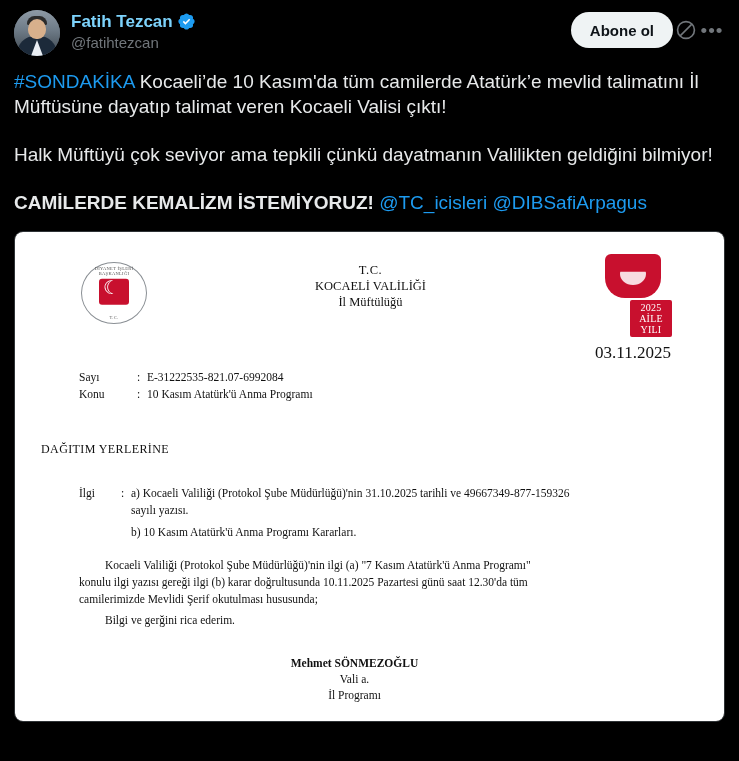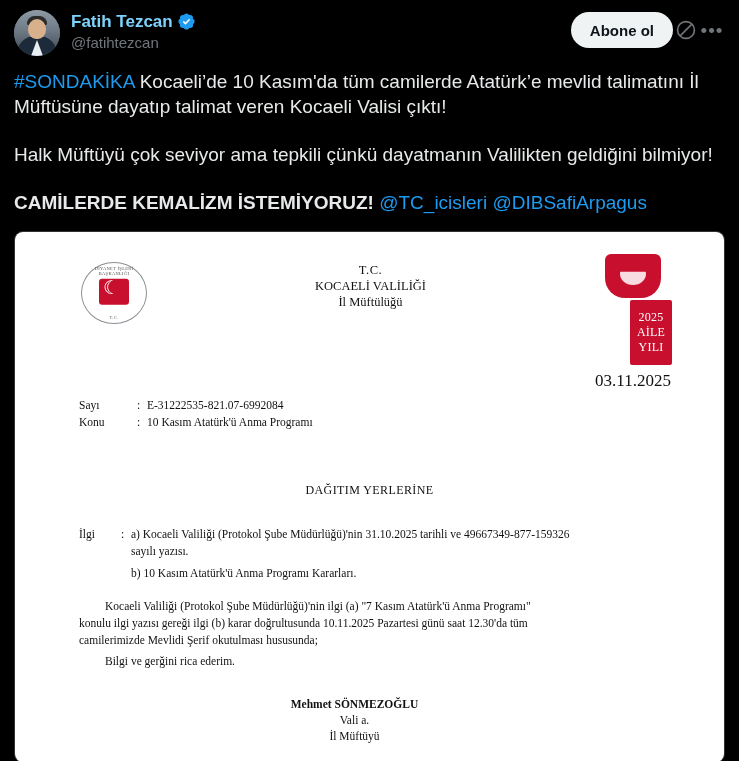--- a/index.html
+++ b/index.html
@@ -279,22 +279,22 @@
     height: 22px;
     border-radius: 50%;
     background: #ffffff;
     opacity: .85;
     clip-path: polygon(0 40%, 100% 40%, 100% 100%, 0 100%);
   }
   .seal-right .year-badge {
     margin-top: 2px;
     background: #c8102e;
     color: #fff;
-    font-size: 12px;
-    padding: 10px 0;
+    font-size: 10px;
+    padding: 2px 0;
     border-radius: 2px;
     letter-spacing: .2px;
     margin-left: 36px;
   }
   .seal-right .doc-date {
     margin-top: 6px;
     font-size: 17px;
     color: #111;
   }
 
@@ -304,22 +304,22 @@
     font-size: 11.5px;
     line-height: 17px;
   }
   .doc-meta .row {
     display: flex;
   }
   .doc-meta .k { width: 58px; }
   .doc-meta .sep { width: 10px; }
 
   .doc-dist {
-    text-align: center;
-    margin-top: 52px;
+    text-align: left;
+    margin-top: 39px;
     font-size: 12px;
     letter-spacing: .4px;
   }
 
   .doc-ilgi {
     margin-top: 28px;
     margin-left: 38px;
     font-size: 11.5px;
     line-height: 17px;
   }
@@ -457,19 +457,19 @@
       <div class="doc-para">
         <div><span class="first-indent"></span><span>Kocaeli Valiliği (Protokol Şube Müdürlüğü)'nin ilgi (a) "7 Kasım Atatürk'ü Anma Programı"</span></div>
         <div>konulu ilgi yazısı gereği ilgi (b) karar doğrultusunda 10.11.2025 Pazartesi günü saat 12.30'da tüm</div>
         <div>camilerimizde Mevlidi Şerif okutulması hususunda;</div>
         <div class="l-bilgi">Bilgi ve gerğini rica ederim.</div>
       </div>
 
       <div class="doc-sign">
         <div class="sname">Mehmet SÖNMEZOĞLU</div>
         <div>Vali a.</div>
-        <div>İl Müftüyü</div>
+        <div>İl Programı</div>
       </div>
 
     </div>
   </div>
 
 </div>
 
 </body></html>

